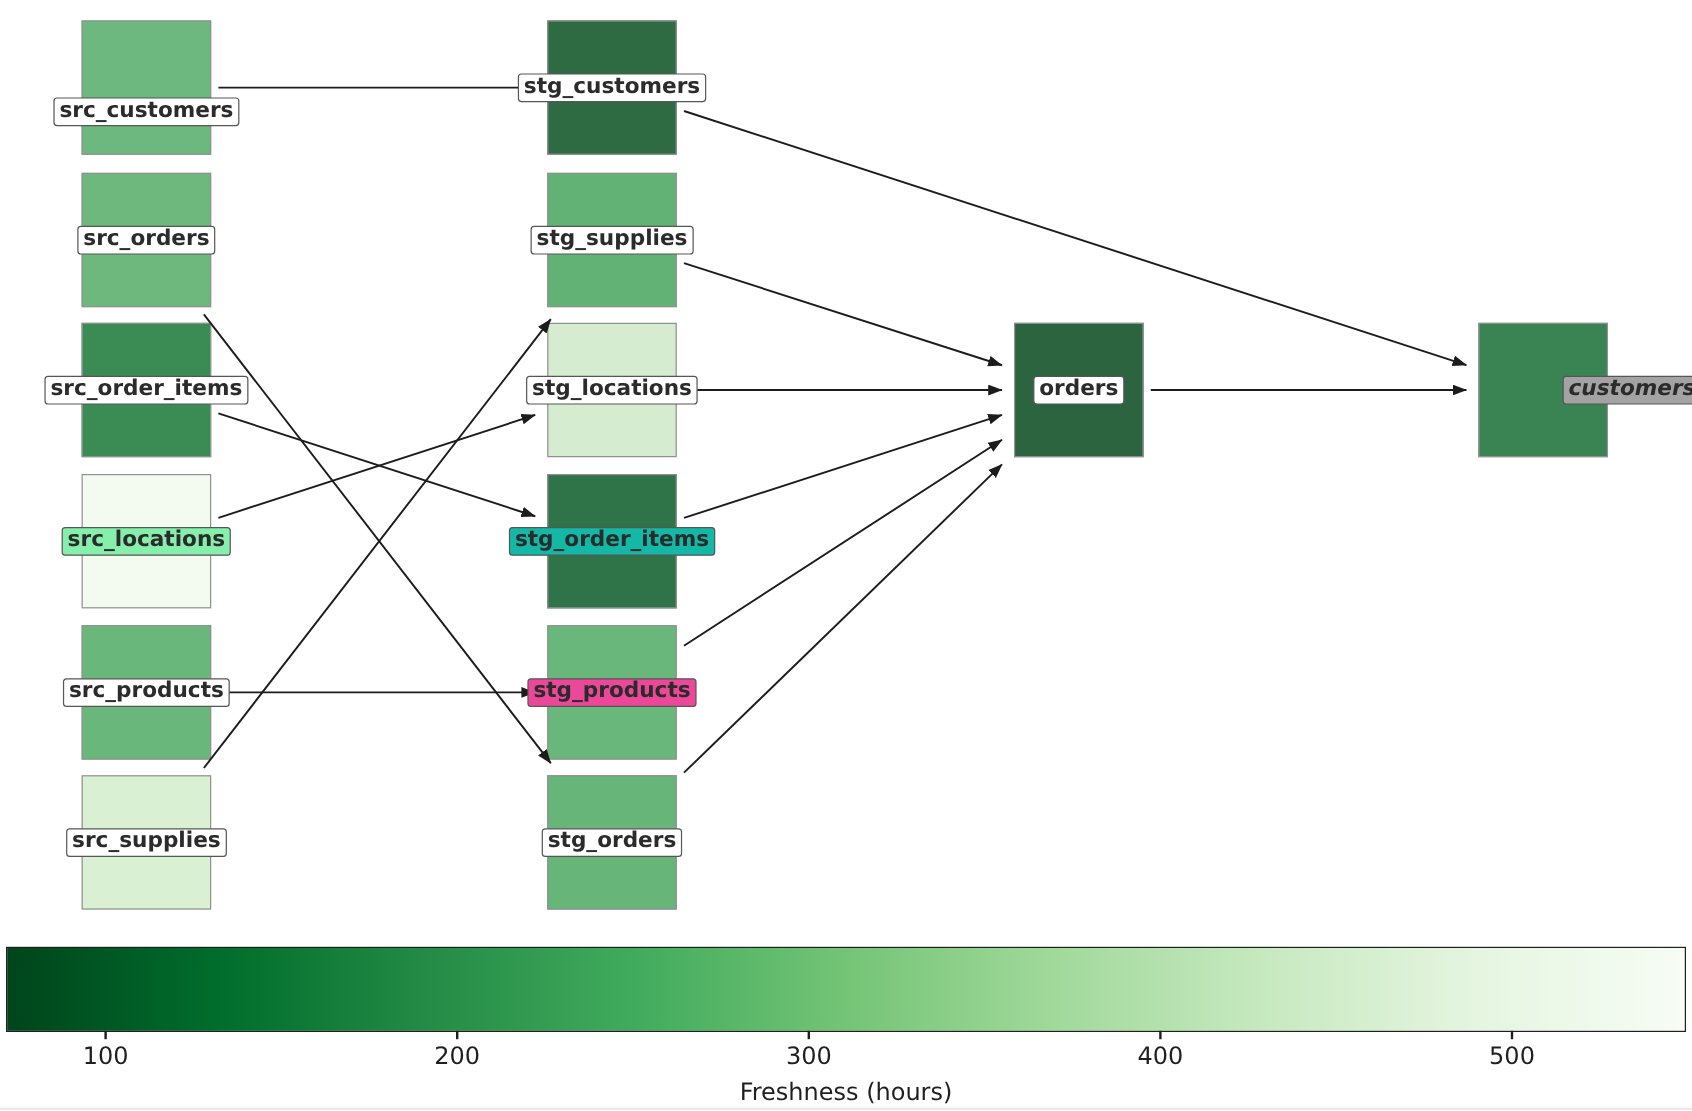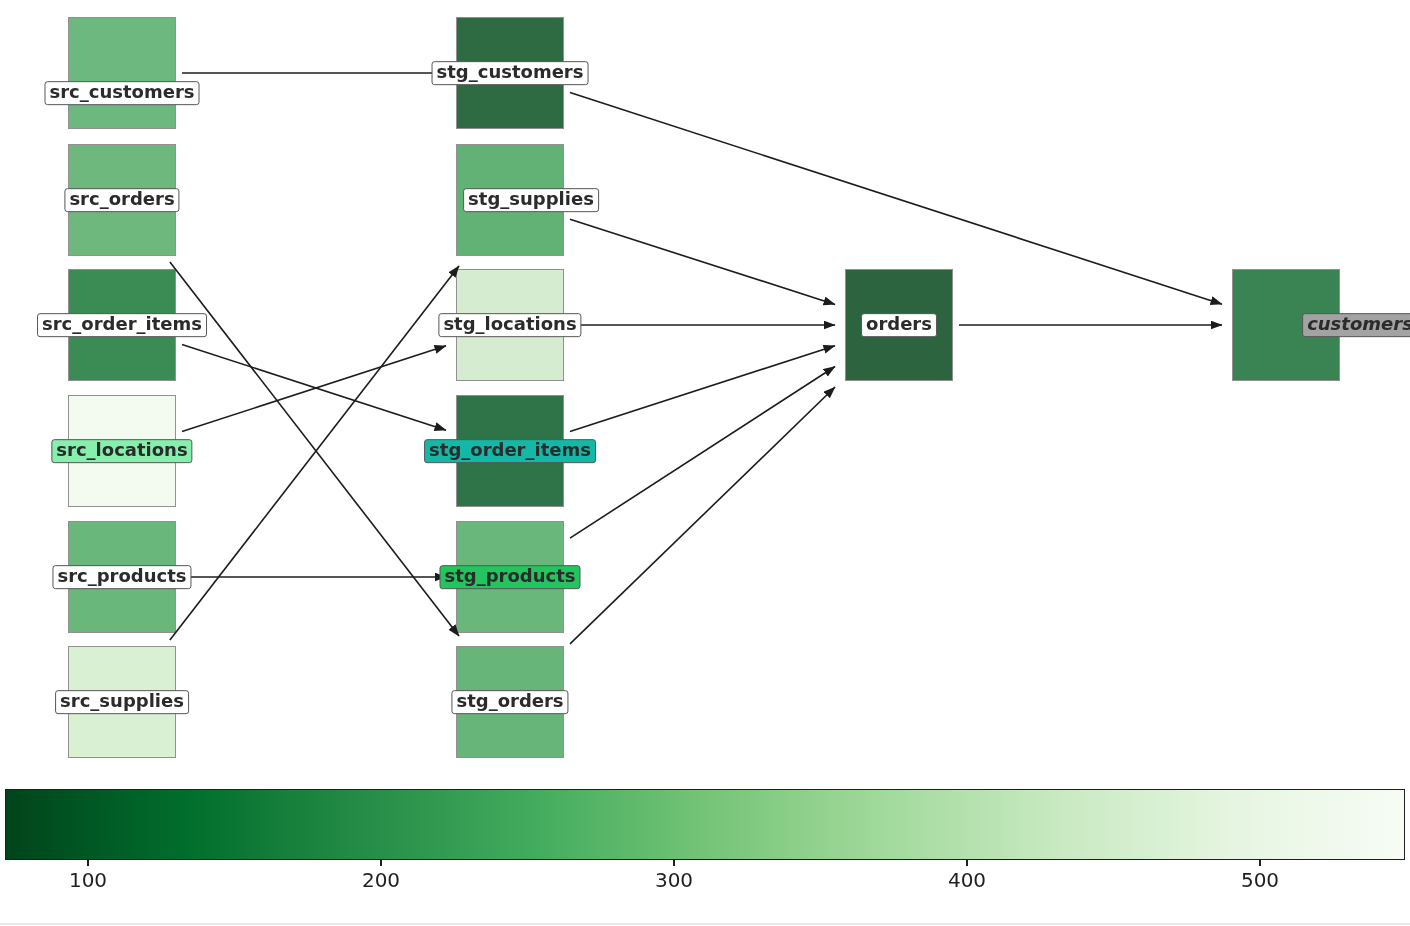--- a/index.html
+++ b/index.html
@@ -66,30 +66,31 @@
       <line x1="959.0" y1="325.0" x2="1222.0" y2="325.0" stroke="#1c1c1c" stroke-width="1.6" marker-end="url(#arrow)"></line>
     </svg>
   <div id="label-layer">
       <div class="nodelabel" style="left: 122px; top: 73px; background: rgb(255, 255, 255); border-color: rgb(86, 86, 86); color: rgb(43, 43, 43); margin-top: 20px;">src_customers</div>
       <div class="nodelabel" style="left: 122px; top: 200px; background: rgb(255, 255, 255); border-color: rgb(86, 86, 86); color: rgb(43, 43, 43);">src_orders</div>
       <div class="nodelabel" style="left: 122px; top: 325px; background: rgb(255, 255, 255); border-color: rgb(86, 86, 86); color: rgb(43, 43, 43);">src_order_items</div>
       <div class="nodelabel" style="left: 122px; top: 451px; background: #86efac; border-color: rgb(86, 86, 86); color: rgb(43, 43, 43);">src_locations</div>
       <div class="nodelabel" style="left: 122px; top: 577px; background: rgb(255, 255, 255); border-color: rgb(86, 86, 86); color: rgb(43, 43, 43);">src_products</div>
       <div class="nodelabel" style="left: 122px; top: 702px; background: rgb(255, 255, 255); border-color: rgb(86, 86, 86); color: rgb(43, 43, 43); text-align: right;">src_supplies</div>
       <div class="nodelabel" style="left: 510px; top: 73px; background: rgb(255, 255, 255); border-color: rgb(86, 86, 86); color: rgb(43, 43, 43);">stg_customers</div>
-      <div class="nodelabel" style="left: 510px; top: 200px; background: rgb(255, 255, 255); border-color: rgb(86, 86, 86); color: rgb(43, 43, 43); margin-left: 21px;">stg_supplies</div>
+      <div class="nodelabel" style="left: 510px; top: 200px; background: rgb(255, 255, 255); border-color: rgb(86, 86, 86); color: rgb(43, 43, 43);">stg_supplies</div>
       <div class="nodelabel" style="left: 510px; top: 325px; background: rgb(255, 255, 255); border-color: rgb(86, 86, 86); color: rgb(43, 43, 43);">stg_locations</div>
       <div class="nodelabel" style="left: 510px; top: 451px; background: #14b8a6; border-color: rgb(86, 86, 86); color: rgb(43, 43, 43);">stg_order_items</div>
-      <div class="nodelabel" style="left: 510px; top: 577px; background: #22c55e; border-color: rgb(86, 86, 86); color: rgb(43, 43, 43);">stg_products</div>
+      <div class="nodelabel" style="left: 510px; top: 577px; background: #ec4899; border-color: rgb(86, 86, 86); color: rgb(43, 43, 43);">stg_products</div>
       <div class="nodelabel" style="left: 510px; top: 702px; background: rgb(255, 255, 255); border-color: rgb(86, 86, 86); color: rgb(43, 43, 43);">stg_orders</div>
       <div class="nodelabel" style="left: 899px; top: 325px; background: rgb(255, 255, 255); border-color: rgb(86, 86, 86); color: rgb(43, 43, 43);">orders</div>
       <div class="nodelabel" style="left: 1360px; top: 325px; background: #a3a3a3; border-color: rgb(86, 86, 86); color: rgb(43, 43, 43); font-style: italic;">customers</div>
     </div>
   <div id="colorbar">
     <div id="cbar-gradient" style="left: 5px; top: 789px; width: 1400px; height: 71px; border-color: rgb(31, 31, 31); background: linear-gradient(90deg, rgb(0, 68, 27) 0%, rgb(0, 109, 44) 12.5%, rgb(35, 139, 69) 25%, rgb(65, 171, 93) 37.5%, rgb(116, 196, 118) 50%, rgb(161, 217, 155) 62.5%, rgb(199, 233, 192) 75%, rgb(229, 245, 224) 87.5%, rgb(247, 252, 245) 100%);"></div>
+    <div id="cbar-label" style="left: 5px; width: 1400px; top: 898px;">Freshness (hours)</div>
   <div class="tickmark" style="left: 87px; top: 859px;"></div>
       <div class="ticklabel" style="left: 88px; top: 868px;">100</div>
       <div class="tickmark" style="left: 380px; top: 859px;"></div>
       <div class="ticklabel" style="left: 381px; top: 868px;">200</div>
       <div class="tickmark" style="left: 673px; top: 859px;"></div>
       <div class="ticklabel" style="left: 674px; top: 868px;">300</div>
       <div class="tickmark" style="left: 966px; top: 859px;"></div>
       <div class="ticklabel" style="left: 967px; top: 868px; text-align: center;">400</div>
       <div class="tickmark" style="left: 1259px; top: 859px;"></div>
       <div class="ticklabel" style="left: 1260px; top: 868px;">500</div>

